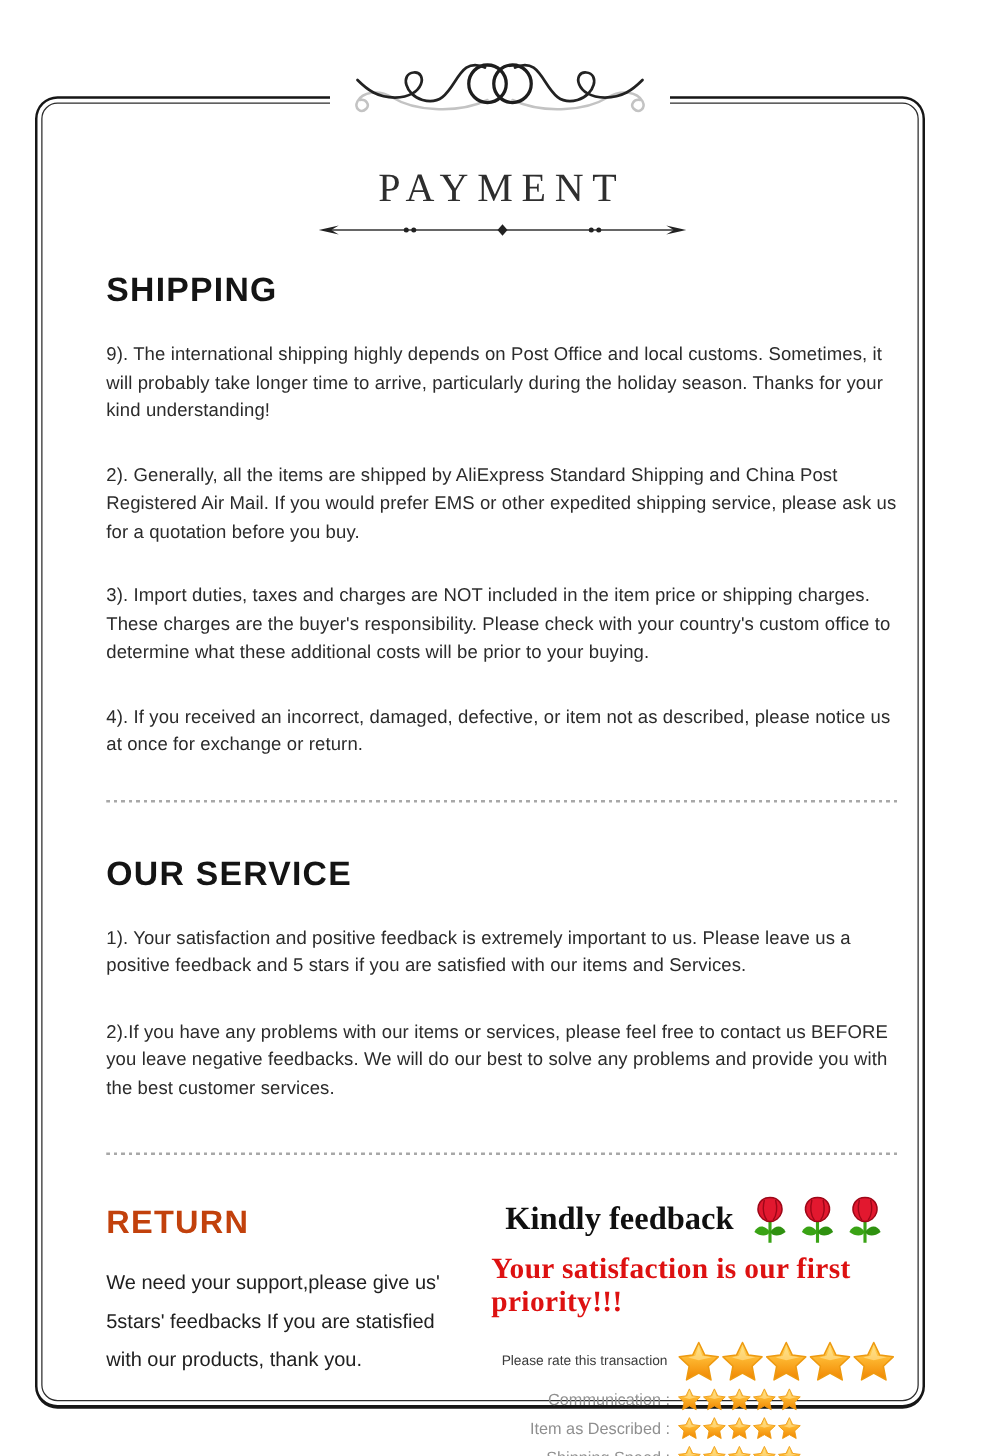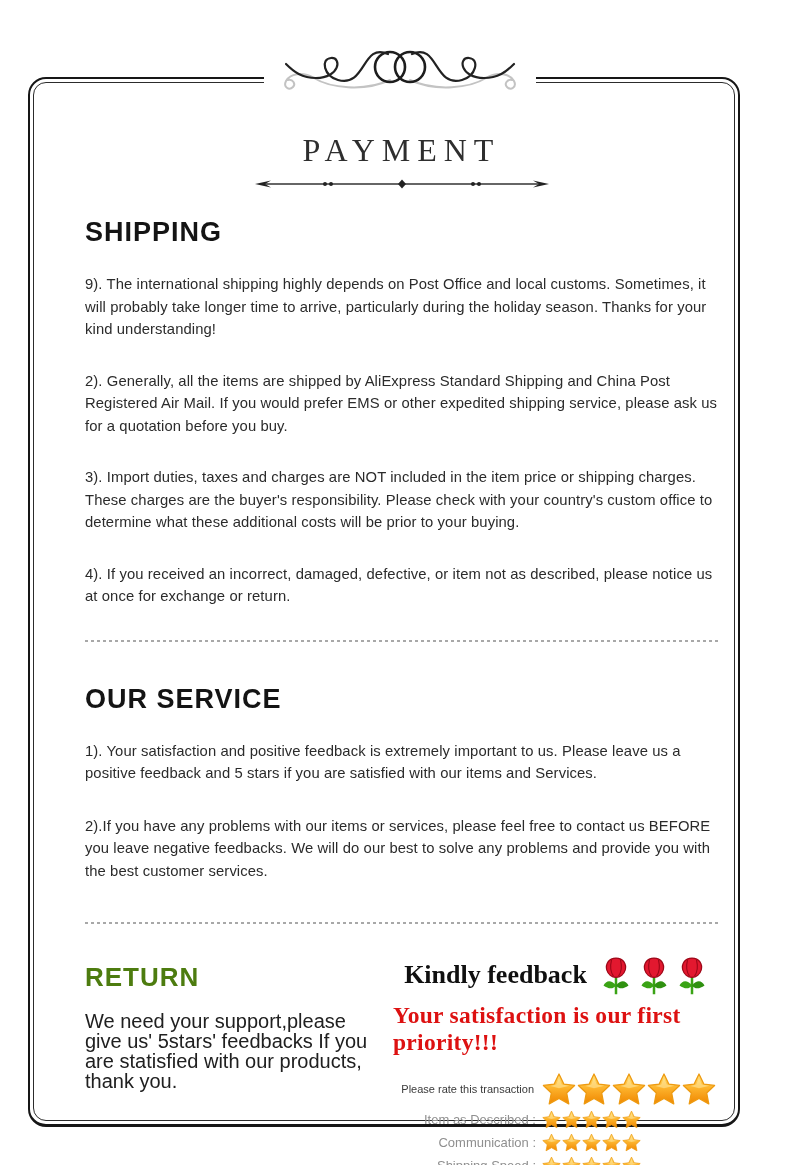--- a/index.html
+++ b/index.html
@@ -41,22 +41,22 @@
     text-align:left;letter-spacing:0.1px;
   }
   .dashed{
     margin-top:32px;height:2px;width:100%;
     background:repeating-linear-gradient(90deg,#a8a8a8 0 3px,transparent 3px 6px);
   }
   .service-h{margin-top:42px;}
   
   .bottom{display:flex;margin-top:30px;}
   .return-col{width:308px;flex:0 0 308px;}
-  .return-h{font-size:26px;font-weight:bold;color:#4d7c0f;letter-spacing:1px;margin-top:8px;}
-  .return-text{margin-top:18px;font-size:20px;line-height:20px;color:#202020;width:295px;}
+  .return-h{font-size:26px;font-weight:bold;color:#c2410c;letter-spacing:1px;margin-top:8px;}
+  .return-text{margin-top:18px;font-size:16px;line-height:31px;color:#202020;width:295px;}
   .feedback-col{flex:1;padding-top:0;}
   .kindly-row{display:flex;align-items:flex-start;justify-content:center;gap:6px;margin-top:2px;}
   .kindly-title{
     font-family:"Liberation Serif","DejaVu Serif",serif;
     font-size:26px;font-weight:bold;color:#101010;padding-top:4px;
   }
   .roses{display:flex;gap:8px;margin-left:8px;}
   .rose{width:30px;height:44px;}
   .priority-line{
     font-family:"Liberation Serif","DejaVu Serif",serif;
@@ -182,41 +182,41 @@
             <svg class="star" viewBox="0 0 24 24">
               <use href="#star-shape"></use>
             </svg>
             <svg class="star" viewBox="0 0 24 24">
               <use href="#star-shape"></use>
             </svg>
           </span>
       </div>
 
       <div class="cat-row">
+        <span class="cat-label">Communication :</span>
+        <span class="stars stars-small">
+            <svg class="star" viewBox="0 0 24 24">
+              <use href="#star-shape"></use>
+            </svg>
+            <svg class="star" viewBox="0 0 24 24">
+              <use href="#star-shape"></use>
+            </svg>
+            <svg class="star" viewBox="0 0 24 24">
+              <use href="#star-shape"></use>
+            </svg>
+            <svg class="star" viewBox="0 0 24 24">
+              <use href="#star-shape"></use>
+            </svg>
+            <svg class="star" viewBox="0 0 24 24">
+              <use href="#star-shape"></use>
+            </svg>
+          </span>
+      </div>
+      <div class="cat-row">
         <span class="cat-label">Item as Described :</span>
-        <span class="stars stars-small">
-            <svg class="star" viewBox="0 0 24 24">
-              <use href="#star-shape"></use>
-            </svg>
-            <svg class="star" viewBox="0 0 24 24">
-              <use href="#star-shape"></use>
-            </svg>
-            <svg class="star" viewBox="0 0 24 24">
-              <use href="#star-shape"></use>
-            </svg>
-            <svg class="star" viewBox="0 0 24 24">
-              <use href="#star-shape"></use>
-            </svg>
-            <svg class="star" viewBox="0 0 24 24">
-              <use href="#star-shape"></use>
-            </svg>
-          </span>
-      </div>
-      <div class="cat-row">
-        <span class="cat-label">Communication :</span>
         <span class="stars stars-small">
             <svg class="star" viewBox="0 0 24 24">
               <use href="#star-shape"></use>
             </svg>
             <svg class="star" viewBox="0 0 24 24">
               <use href="#star-shape"></use>
             </svg>
             <svg class="star" viewBox="0 0 24 24">
               <use href="#star-shape"></use>
             </svg>

